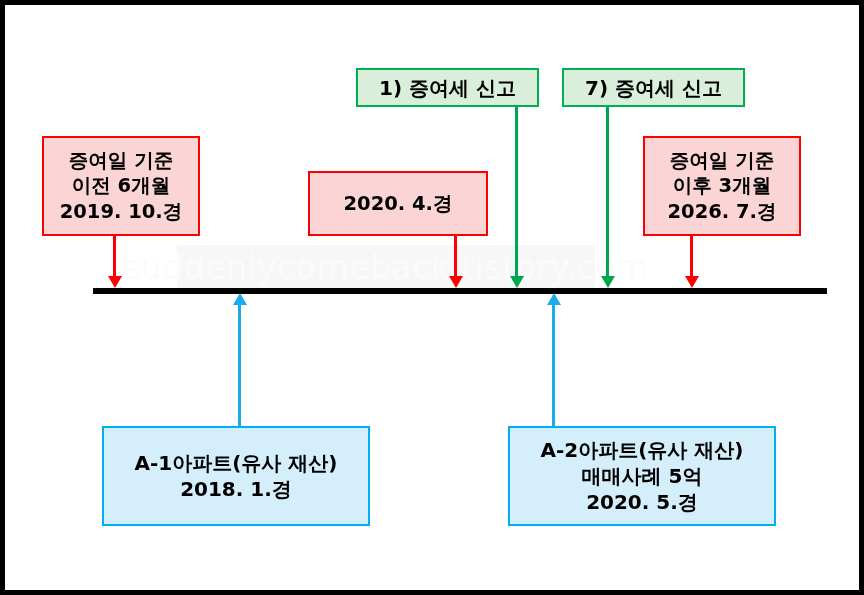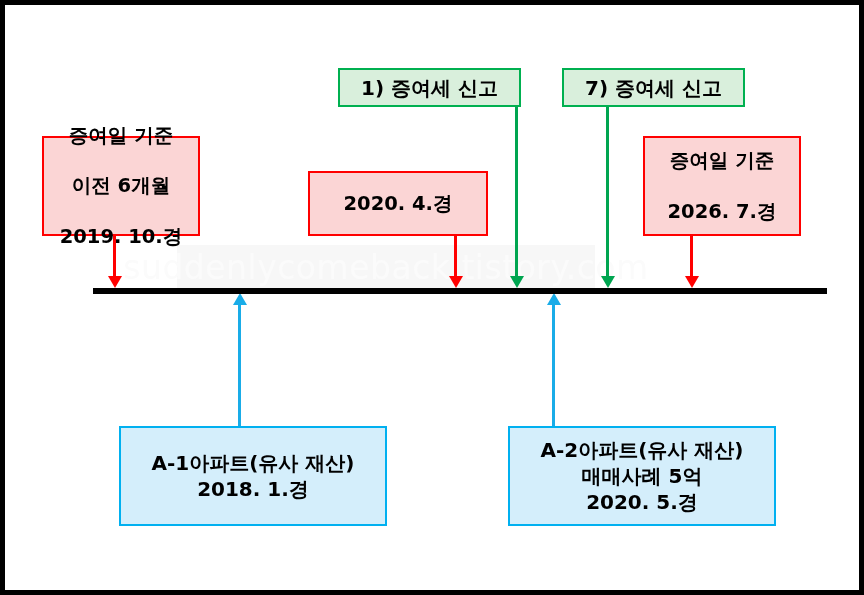--- a/index.html
+++ b/index.html
@@ -53,21 +53,20 @@
     z-index:6;
     white-space:nowrap;
   }
   .box .ln{display:block;}
 
   .box.red{
     background:#FBD5D5;
     border-color:#FF0000;
     color:#000000;
     font-size:19.5px;
-    gap:25px;
   }
   .box.green{
     background:#D9EFDC;
     border-color:#00B050;
     color:#000000;
     font-size:20px;
   }
   .box.blue{
     background:#D4EEFB;
     border-color:#00B0F0;
@@ -121,38 +120,39 @@
   <div class="head red down" style="left:102.5px; top:271px;"></div>
 
   <div class="box red" style="left:303px; top:166px; width:180px; height:65px;">
     <span class="ln">2020. 4.경</span>
   </div>
   <div class="stem red" style="left:449px; top:231px; height:40px;"></div>
   <div class="head red down" style="left:443.5px; top:271px;"></div>
 
   <div class="box red" style="left:638px; top:131px; width:158px; height:100px;">
     <span class="ln">증여일 기준</span>
+    <span class="ln">이후 3개월</span>
     <span class="ln">2026. 7.경</span>
   </div>
   <div class="stem red" style="left:685px; top:231px; height:40px;"></div>
   <div class="head red down" style="left:679.5px; top:271px;"></div>
 
-  <div class="box green" style="left:333px; top:63px; width:183px; height:39px;">
+  <div class="box green" style="left:351px; top:63px; width:183px; height:39px;">
     <span class="ln">1) 증여세 신고</span>
   </div>
   <div class="stem green" style="left:510px; top:102px; height:169px;"></div>
   <div class="head green down" style="left:504.5px; top:271px;"></div>
 
   <div class="box green" style="left:557px; top:63px; width:183px; height:39px;">
     <span class="ln">7) 증여세 신고</span>
   </div>
   <div class="stem green" style="left:601px; top:102px; height:169px;"></div>
   <div class="head green down" style="left:595.5px; top:271px;"></div>
 
-  <div class="box blue" style="left:114px; top:421px; width:268px; height:100px;">
+  <div class="box blue" style="left:97px; top:421px; width:268px; height:100px;">
     <span class="ln">A-1아파트(유사 재산)</span>
     <span class="ln">2018. 1.경</span>
   </div>
   <div class="stem blue" style="left:233px; top:300px; height:121px;"></div>
   <div class="head blue up" style="left:227.5px; top:288px;"></div>
 
   <div class="box blue" style="left:461px; top:421px; width:268px; height:100px;margin-left:42px;">
     <span class="ln">A-2아파트(유사 재산)</span>
     <span class="ln">매매사례 5억</span>
     <span class="ln">2020. 5.경</span>

